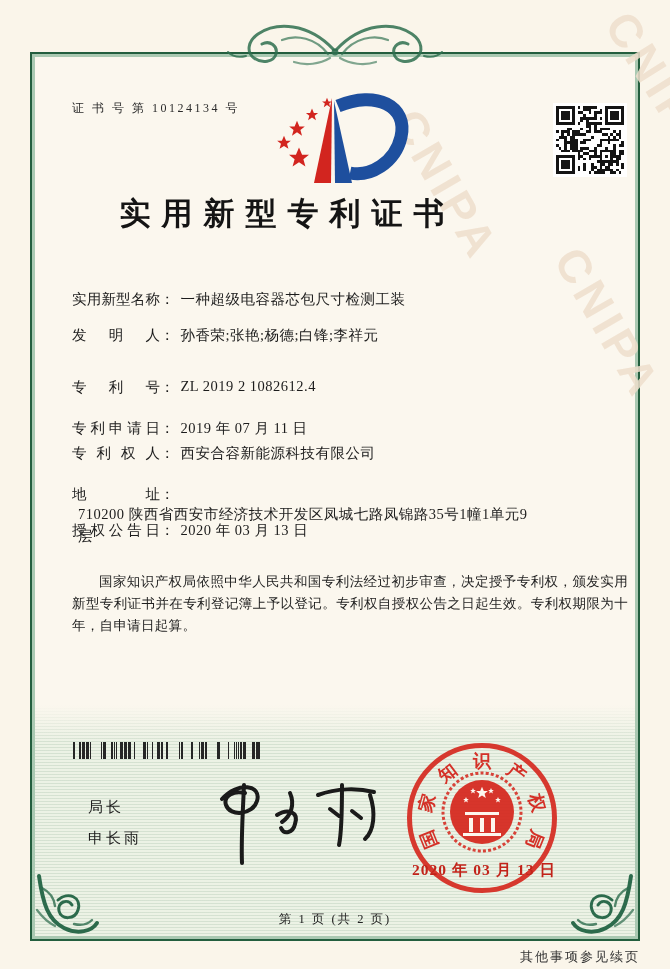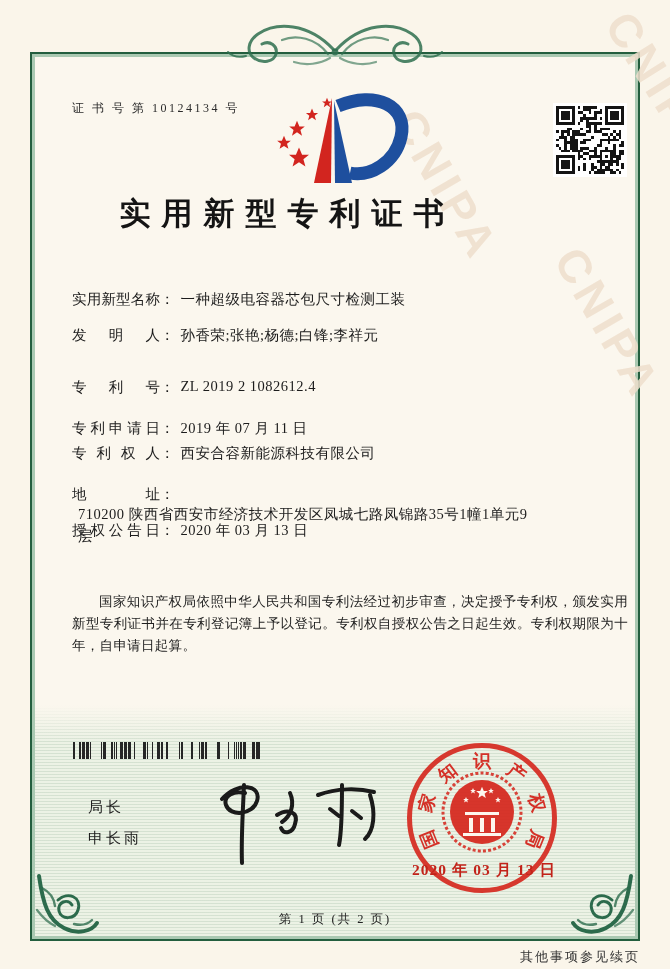--- a/index.html
+++ b/index.html
@@ -62,21 +62,21 @@
   .frow.r4{top:133px;} .frow.r5{top:158px;} .frow.r6{top:199px;white-space:normal;}
   .frow.r7{top:235px;}
   .f-label{display:inline-block;width:88px;text-align:justify;text-align-last:justify;vertical-align:top;}
   .f-colon{display:inline-block;vertical-align:top;}
   .f-value{display:inline-block;margin-left:6px;vertical-align:top;letter-spacing:.5px;}
   .addr-value{width:452px;line-height:21.5px;}
   .grant-col2{position:absolute;left:253px;top:0;white-space:nowrap;}
   .grant-col2 .f-label{width:74px;}
   
   .body-text{position:absolute;left:72px;top:571px;width:556px;z-index:6;
-    font-size:13.5px;line-height:22px;color:#1f1f1f;letter-spacing:.3px;margin-top:20px;}
+    font-size:13.5px;line-height:22px;color:#1f1f1f;letter-spacing:.3px;}
   .body-text p{margin:0;text-indent:2em;text-align:justify;}
   
   .barcode{position:absolute;left:73px;top:742px;width:188px;height:17px;z-index:6;}
   .barcode svg{width:100%;height:100%;display:block;shape-rendering:crispEdges;}
   
   .officer{position:absolute;left:88px;top:798px;z-index:6;font-size:15px;color:#1b1b1b;letter-spacing:3px;}
   .officer div{margin-bottom:12px;}
   .sig{position:absolute;left:182px;top:763px;z-index:6;}
   
   .seal{position:absolute;left:407px;top:743px;width:150px;height:150px;z-index:7;}

